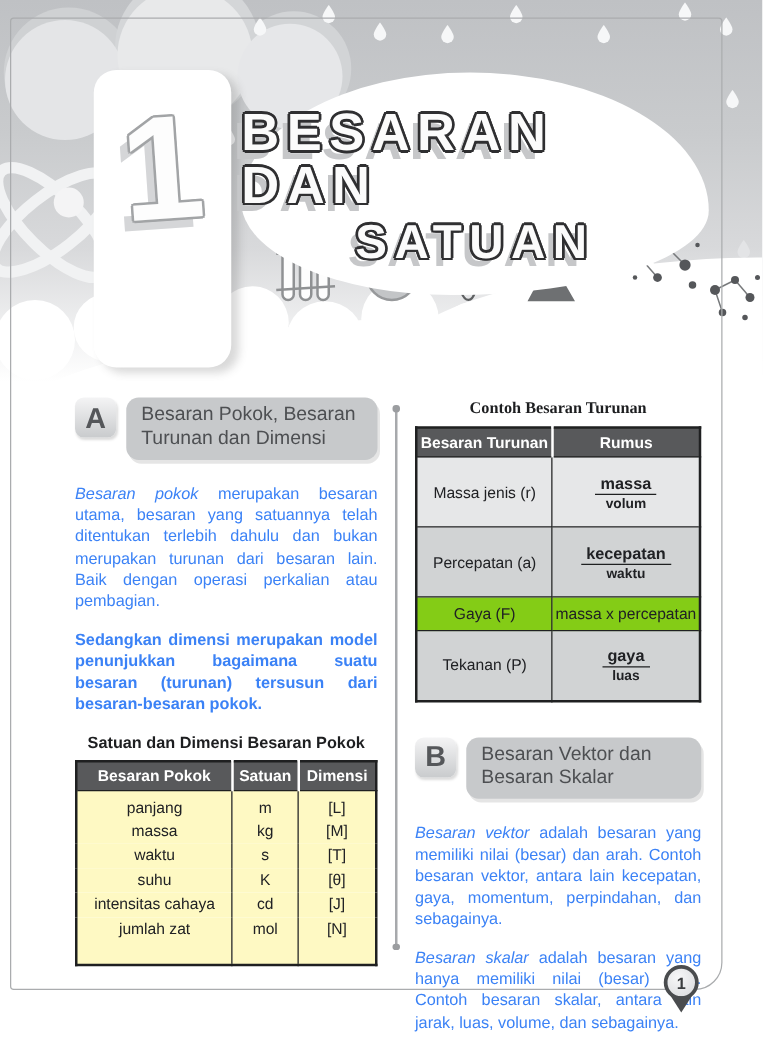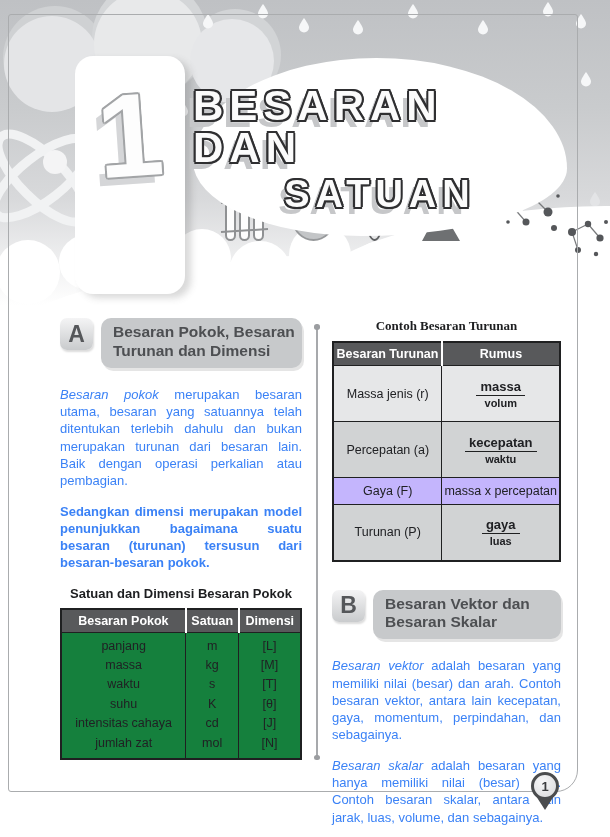--- a/index.html
+++ b/index.html
@@ -70,21 +70,21 @@
   .section-heading { position:relative; display:flex; align-items:flex-start; margin-bottom:18px; }
   .sec-badge {
     width:33px; height:32px; flex:0 0 33px; margin-right:8px;
     background:linear-gradient(180deg,#f4f4f5 0%, #c9cbcd 100%);
     border-radius:7px; display:flex; align-items:center; justify-content:center;
     font-size:23px; font-weight:bold; color:#55575a;
     box-shadow:1px 2px 2px rgba(0,0,0,.14);
   }
   .sec-bar {
     flex:1; background:var(--heading-bar-bg,#c7c9cb); border-radius:10px;
-    padding:5px 6px 7px 12px; font-size:15.5px; font-weight:bold; line-height:1.22;
+    padding:5px 6px 7px 12px; font-size:15.5px; font-weight:normal; line-height:1.22;
     color:#4d4f52; box-shadow:2px 3px 0 rgba(0,0,0,.10);
   }
   
   .body-text {
     font-size:13px; line-height:1.33; text-align:justify; color:#3b82f6;
     margin-bottom:13px;
   }
   .body-text.tight { margin-bottom:0;font-weight:bold; }
   .body-text i { font-style:italic; }
   
@@ -96,31 +96,31 @@
   table { border-collapse:collapse; width:100%; }
   .data-table { border:2px solid #1f2021; }
   .data-table th {
     background:var(--table-header-bg,#58595b); color:var(--table-header-text,#fff);
     font-size:12.5px; font-weight:bold; padding:4px 2px;
     border-bottom:1.5px solid #1f2021;
   }
   .data-table th + th { border-left:2px solid #fff;margin-top:15px; }
   .data-table td { font-size:12.5px; text-align:center; }
   
-  .pokok-table td { background:#15803d; line-height:1.55; padding:0 2px; }
+  .pokok-table td { background:#fef9c3; line-height:1.55; padding:0 2px; }
   .pokok-table tbody tr:first-child td { padding-top:4px; }
-  .pokok-table tbody tr:last-child td  { padding-bottom:5px; }
+  .pokok-table tbody tr:last-child td  { padding-bottom:18px; }
   .pokok-table td + td { border-left:1.5px solid #1f2021; }
   .pokok-table th:nth-child(1){ width:52%; } .pokok-table th:nth-child(2){ width:22%; }
   
   .turunan-table td { border:1.5px solid #1f2021; padding:4px 2px; }
   .turunan-table th:nth-child(1){ width:48%; }
   .turunan-table tr.row-0 td { background:#e6e7e8; height:56px; }
   .turunan-table tr.row-1 td { background:#d1d3d4; height:56px; }
-  .turunan-table tr.row-2 td { background:#c4b5fd; height:27px; }
+  .turunan-table tr.row-2 td { background:#84cc16; height:27px; }
   .turunan-table tr.row-3 td { background:#d1d3d4; height:56px; }
   .frac { display:inline-flex; flex-direction:column; align-items:center; vertical-align:middle; }
   .frac .num { font-weight:bold; border-bottom:1.7px solid #1f2021; padding:0 4px 1px 4px; font-size:13px; }
   .frac .den { font-weight:bold; padding-top:1px; font-size:11px; }
   .plain-formula { font-size:13px; }
   
   .page-pin { position:absolute; left:530px; top:772px; width:30px; z-index:5; text-align:center; }
   .pin-circle {
     width:28px; height:28px; border-radius:50%;
     border:3px solid #4a4c4e;
@@ -360,21 +360,21 @@
           <td><span class="frac">
                 <span class="num">kecepatan</span>
                 <span class="den">waktu</span>
               </span></td>
         </tr>
         <tr class="row-2">
           <td>Gaya (F)</td>
           <td class="plain-formula">massa x percepatan</td>
         </tr>
         <tr class="row-3">
-          <td>Turunan (P)</td>
+          <td>Tekanan (P)</td>
           <td><span class="frac">
                 <span class="num">gaya</span>
                 <span class="den">luas</span>
               </span></td>
         </tr>
       </tbody>
     </table>
 
     <div class="section-heading" style="margin-top:28px;">
       <div class="sec-badge">B</div>

